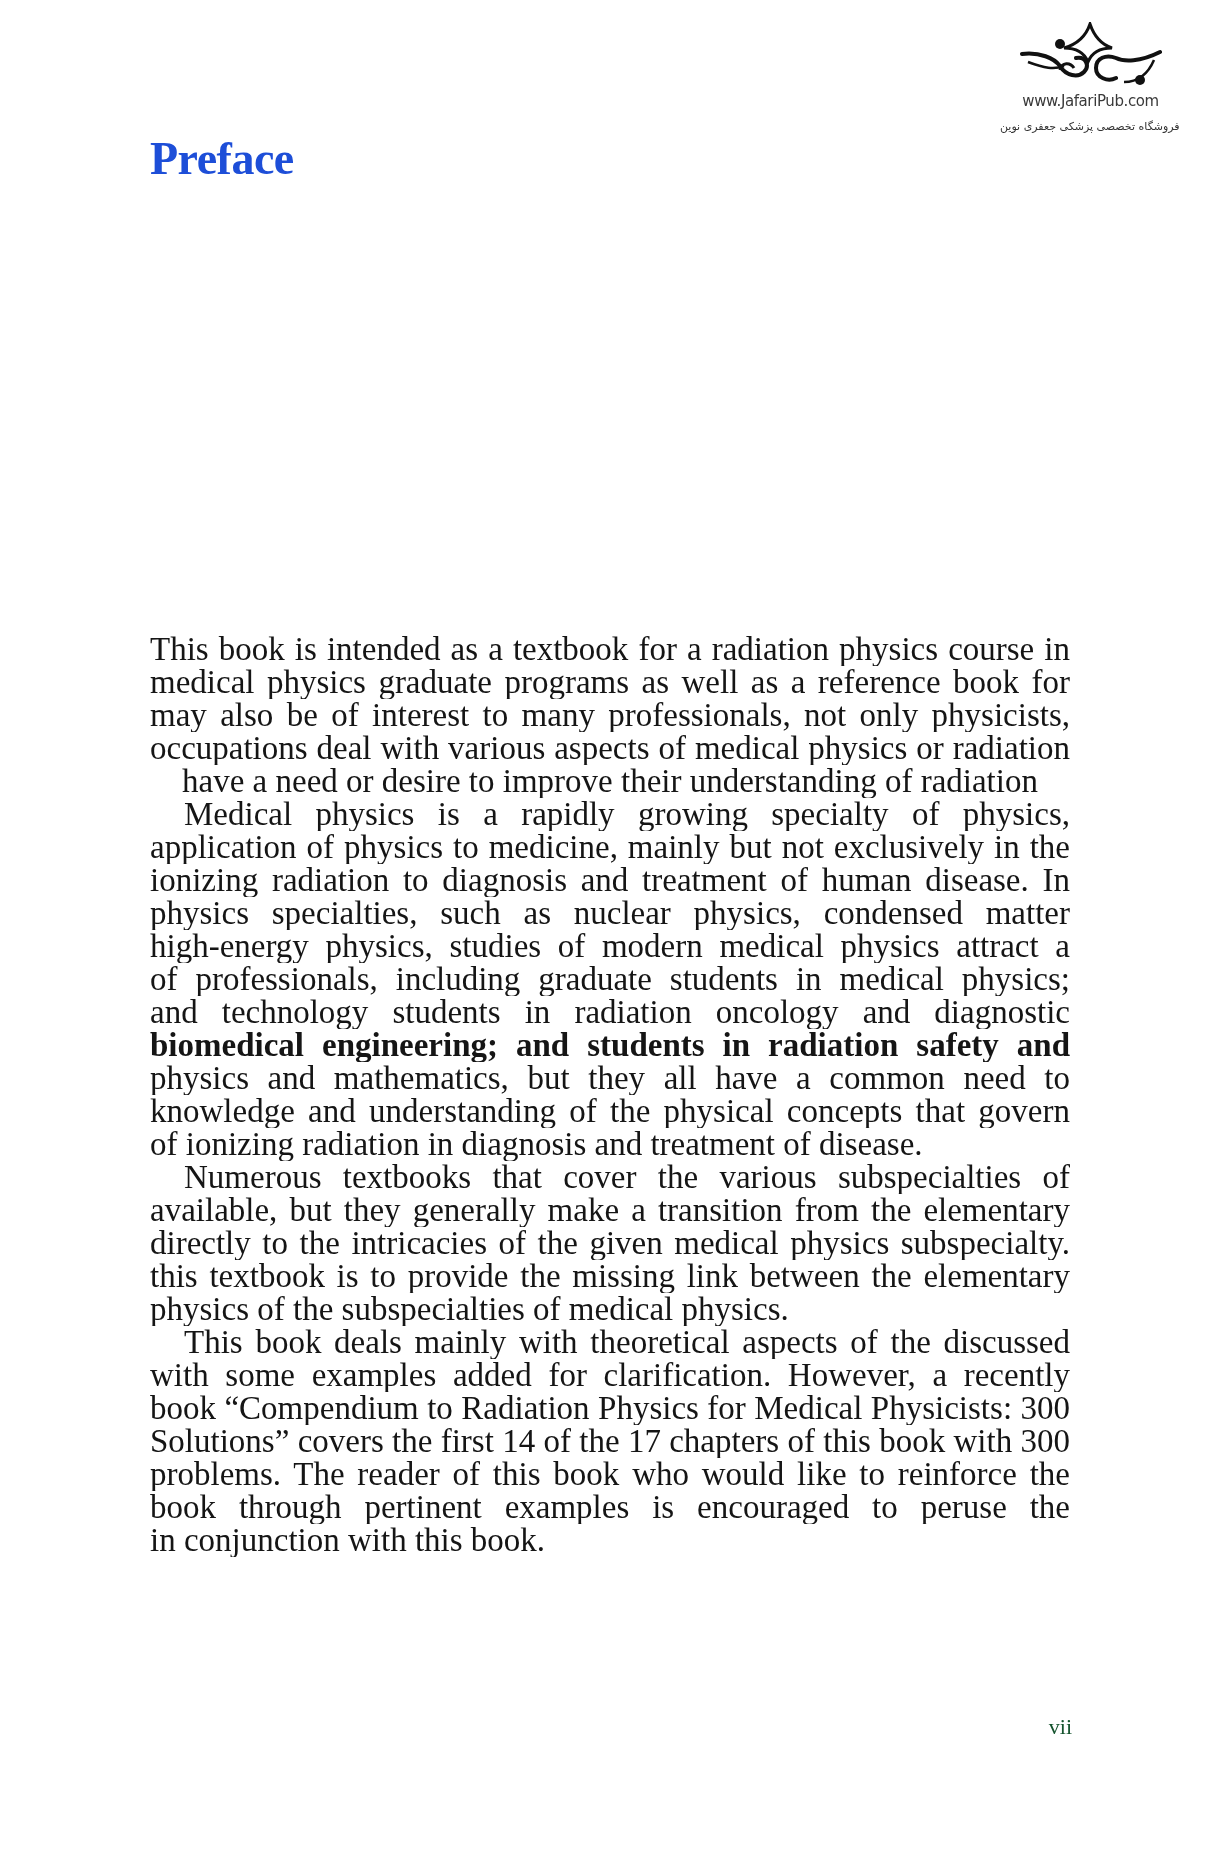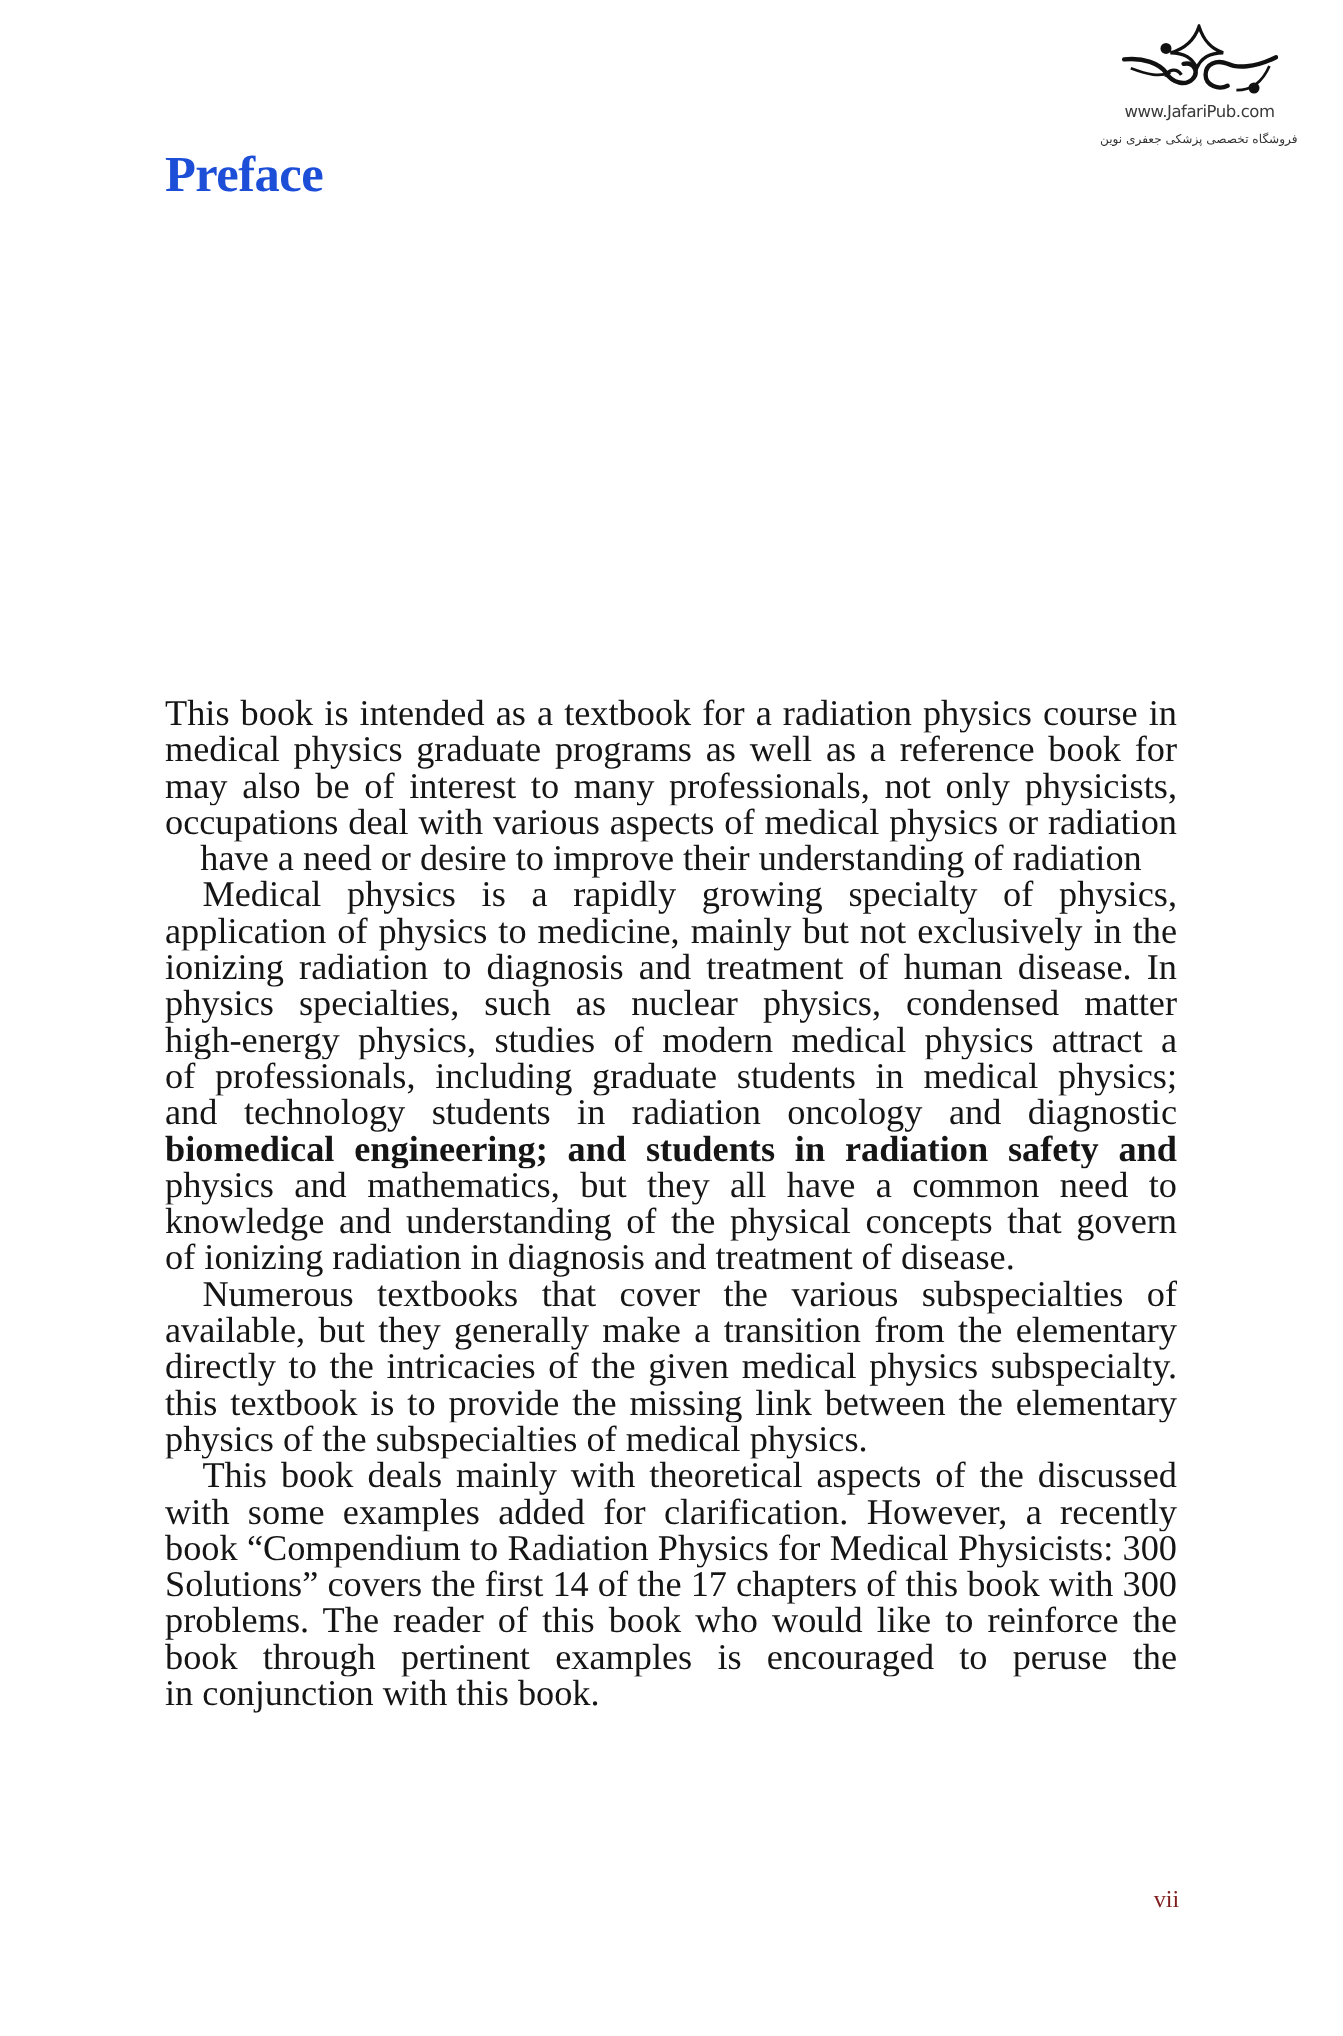--- a/index.html
+++ b/index.html
@@ -19,21 +19,21 @@
 
     .body { position: absolute; left: 150px; top: 633px; width: 920px;
       font-family: "Liberation Serif", serif; font-size: 33px; color: #151515; }
     .para { margin: 0; }
     .line { display: block; height: 33px; line-height: 33px; white-space: nowrap;
       text-align: justify; text-align-last: justify; }
     .line.last { text-align-last: left; text-align: center; }
     .line.indent { padding-left: 34px; }
 
     .page-number { position: absolute; left: 1040px; top: 1714px; width: 32px; text-align: right;
-      font-family: "Liberation Serif", serif; font-size: 22px; color: #7f1d1d; }
+      font-family: "Liberation Serif", serif; font-size: 22px; color: #14532d; }
   </style>
 </head>
 <body>
 
 <div class="page">
 
   <div class="logo">
     <svg viewBox="0 0 142 66">
       <path d="M70 2 C66 14 58 22 44 26 C56 26 64 30 68 40 C72 30 80 26 92 26 C80 22 74 14 70 2 Z" fill="none" stroke="#111" stroke-width="3"></path>
       <path d="M2 32 C20 30 34 36 40 44 C46 54 58 56 64 50 C70 44 66 34 56 36" fill="none" stroke="#111" stroke-width="4" stroke-linecap="round"></path>

